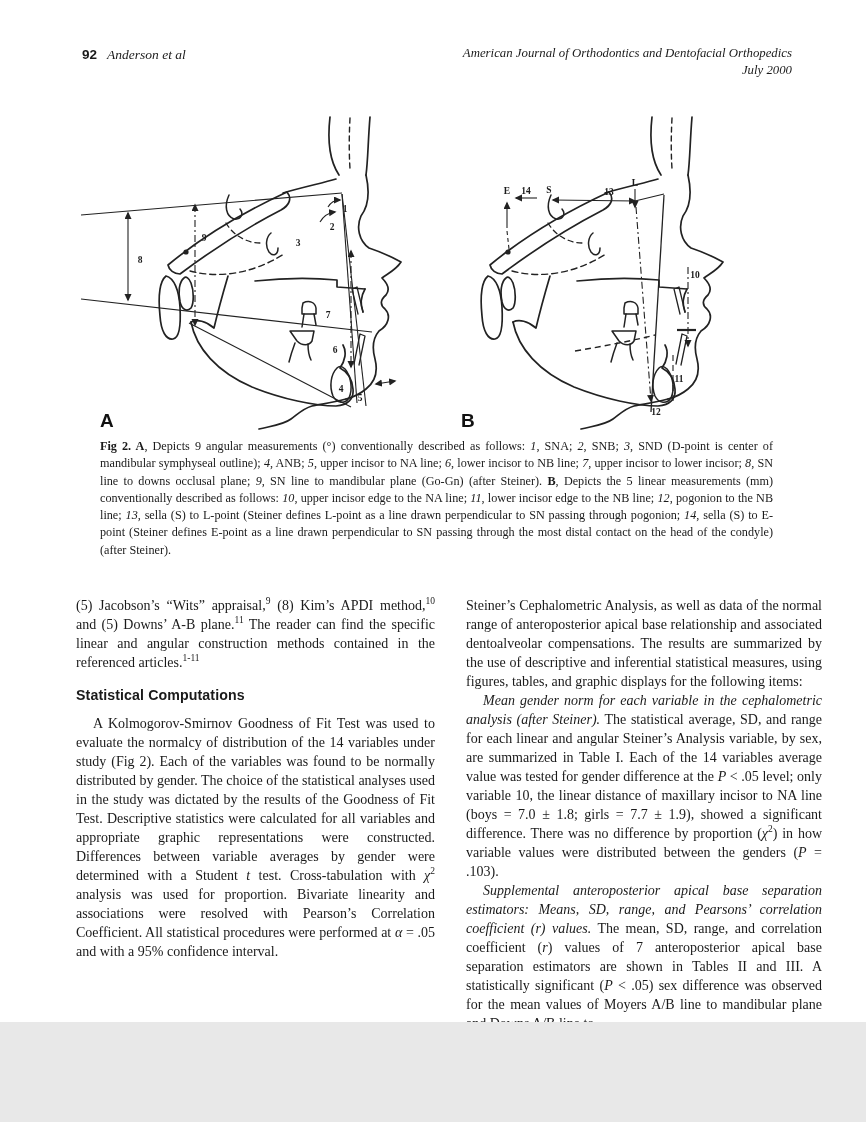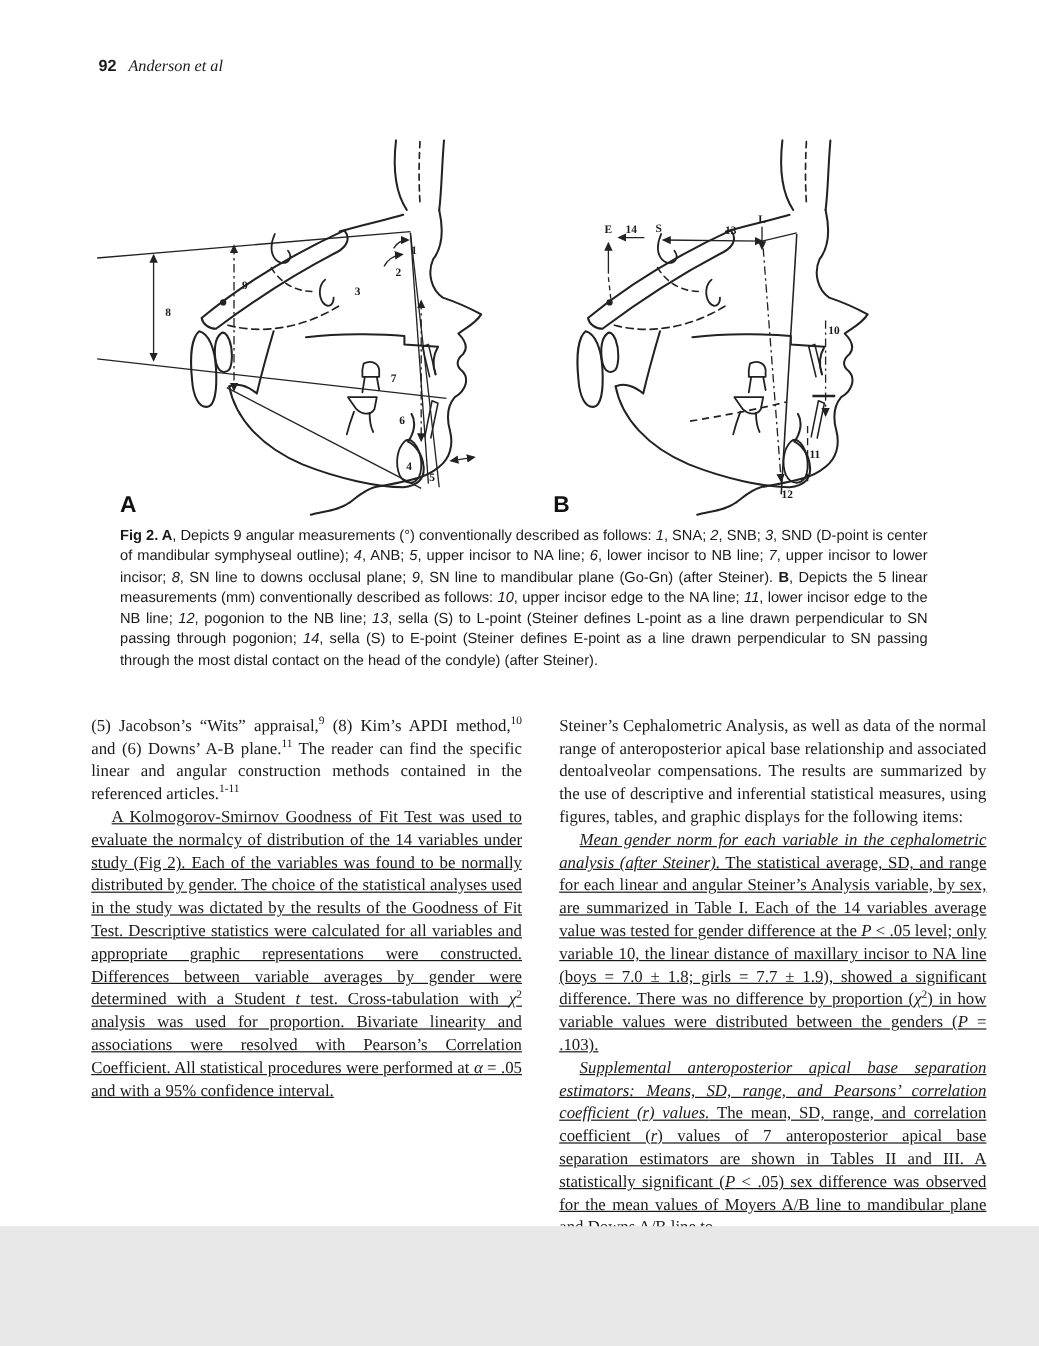--- a/index.html
+++ b/index.html
@@ -16,44 +16,48 @@
   
   .fig-panel{position:absolute;top:115px;}
   .fig-panel.a{left:78px;}
   .fig-panel.b{left:445px;}
   svg{display:block;}
   .fig-num{font:bold 9.5px "Liberation Serif", serif;fill:#1a1a1a;}
   .fig-letter{font:bold 19px "Liberation Sans", sans-serif;fill:#111;}
   
   .caption{
     position:absolute;left:100px;top:438px;width:673px;
-    font-family:Liberation Sans, sans-serif;font-size:12.2px;line-height:17.3px;
+    font-family:Liberation Serif, serif;font-size:12.2px;line-height:17.3px;
     text-align:justify;color:#1a1a1a;
   }
   
   .col{position:absolute;top:596px;font-size:14px;line-height:19px;text-align:justify;}
   .col-left{left:76px;width:359px;}
   .col-right{left:466px;width:356px;}
   .col p{margin:0;}
-  .col p.indent{text-indent:17px;text-decoration:underline;}
+  .col p.indent{text-indent:17px;}
   .col h3{
     font-family:"Liberation Sans", sans-serif;font-size:14.2px;font-weight:bold;
     margin:14px 0 9px 0;text-align:left;letter-spacing:0.1px;
   }
   .b{font-weight:bold;}
   .i{font-style:italic;}
   .sup{vertical-align:super;font-size:0.68em;line-height:0;}
 </style>
 </head>
 <body>
 
 <div class="page">
 
   <div class="hdr-left">
     <span class="pgnum">92</span><span class="authors">Anderson et al</span>
+  </div>
+  <div class="hdr-right">
+    <div>American Journal of Orthodontics and Dentofacial Orthopedics</div>
+    <div>July 2000</div>
   </div>
 
   <div class="fig-panel a">
     <svg width="347" height="322" viewBox="0 0 347 322">
       <defs>
         <marker id="ah" markerWidth="8" markerHeight="8" refX="6" refY="3.5" orient="auto-start-reverse" markerUnits="userSpaceOnUse">
           <path d="M0,0 L7.5,3.5 L0,7 Z" fill="#222"></path>
         </marker>
         <g id="ceph-head" fill="none" stroke="#222" stroke-width="1.7" stroke-linecap="round" stroke-linejoin="round">
           <path d="M252,2 C249,28 253,48 261,60"></path>
@@ -144,21 +148,22 @@
         <text class="fig-num" x="234" y="267">11</text>
         <text class="fig-num" x="211" y="300">12</text>
       </g>
       <text class="fig-letter" x="16" y="312">B</text>
     </svg>
   </div>
 
   <div class="caption"><span class="b">Fig 2. A</span><span>, Depicts 9 angular measurements (°) conventionally described as follows: </span><span class="i">1</span><span>, SNA; </span><span class="i">2</span><span>, SNB; </span><span class="i">3</span><span>, SND (D-point is center of mandibular symphyseal outline); </span><span class="i">4</span><span>, ANB; </span><span class="i">5</span><span>, upper incisor to NA line; </span><span class="i">6</span><span>, lower incisor to NB line; </span><span class="i">7</span><span>, upper incisor to lower incisor; </span><span class="i">8</span><span>, SN line to downs occlusal plane; </span><span class="i">9</span><span>, SN line to mandibular plane (Go-Gn) (after Steiner). </span><span class="b">B</span><span>, Depicts the 5 linear measurements (mm) conventionally described as follows: </span><span class="i">10</span><span>, upper incisor edge to the NA line; </span><span class="i">11</span><span>, lower incisor edge to the NB line; </span><span class="i">12</span><span>, pogonion to the NB line; </span><span class="i">13</span><span>, sella (S) to L-point (Steiner defines L-point as a line drawn perpendicular to SN passing through pogonion; </span><span class="i">14</span><span>, sella (S) to E-point (Steiner defines E-point as a line drawn per­pendicular to SN passing through the most distal contact on the head of the condyle) (after Steiner).</span></div>
 
   <div class="col col-left">
-    <p class="noindent"><span>(5) Jacobson’s “Wits” appraisal,</span><span class="sup">9</span><span> (8) Kim’s APDI method,</span><span class="sup">10</span><span> and (6) Downs’ A-B plane.</span><span class="sup">11</span><span> The reader can find the specific linear and angular construction meth­ods contained in the referenced articles.</span><span class="sup">1-11</span></p>
+    <p class="noindent"><span>(5) Jacobson’s “Wits” appraisal,</span><span class="sup">9</span><span> (8) Kim’s APDI method,</span><span class="sup">10</span><span> and (5) Downs’ A-B plane.</span><span class="sup">11</span><span> The reader can find the specific linear and angular construction meth­ods contained in the referenced articles.</span><span class="sup">1-11</span></p>
+    <h3>Statistical Computations</h3>
     <p class="indent"><span>A Kolmogorov-Smirnov Goodness of Fit Test was used to evaluate the normalcy of distribution of the 14 variables under study (Fig 2). Each of the variables was found to be normally distributed by gender. The choice of the statistical analyses used in the study was dictated by the results of the Goodness of Fit Test. Descriptive statis­tics were calculated for all variables and appropriate graphic representations were constructed. Differences between variable averages by gender were determined with a Student </span><span class="i">t</span><span> test. Cross-tabulation with </span><span class="i">χ</span><span class="sup">2</span><span> analysis was used for proportion. Bivariate linearity and associa­tions were resolved with Pearson’s Correlation Coefficient. All statistical procedures were performed at </span><span class="i">α</span><span> = .05 and with a 95% confidence interval.</span></p>
   </div>
 
   <div class="col col-right">
     <p class="noindent"><span>Steiner’s Cephalometric Analysis, as well as data of the normal range of anteroposterior apical base relation­ship and associated dentoalveolar compensations. The results are summarized by the use of descriptive and inferential statistical measures, using figures, tables, and graphic displays for the following items:</span></p>
     <p class="indent"><span class="i">Mean gender norm for each variable in the cephalo­metric analysis (after Steiner).</span><span> The statistical average, SD, and range for each linear and angular Steiner’s Analysis variable, by sex, are summarized in Table I. Each of the 14 variables average value was tested for gender difference at the </span><span class="i">P</span><span> &lt; .05 level; only variable 10, the linear distance of maxillary incisor to NA line (boys = 7.0 ± 1.8; girls = 7.7 ± 1.9), showed a significant difference. There was no dif­ference by proportion (</span><span class="i">χ</span><span class="sup">2</span><span>) in how variable values were distributed between the genders (</span><span class="i">P</span><span> = .103).</span></p>
     <p class="indent"><span class="i">Supplemental anteroposterior apical base separa­tion estimators: Means, SD, range, and Pearsons’ cor­relation coefficient (r) values.</span><span> The mean, SD, range, and correlation coefficient (</span><span class="i">r</span><span>) values of 7 anteroposte­rior apical base separation estimators are shown in Tables II and III. A statistically significant (</span><span class="i">P</span><span> &lt; .05) sex difference was observed for the mean values of Moyers A/B line to mandibular plane and Downs A/B line to</span></p>
   </div>
 
 </div>

